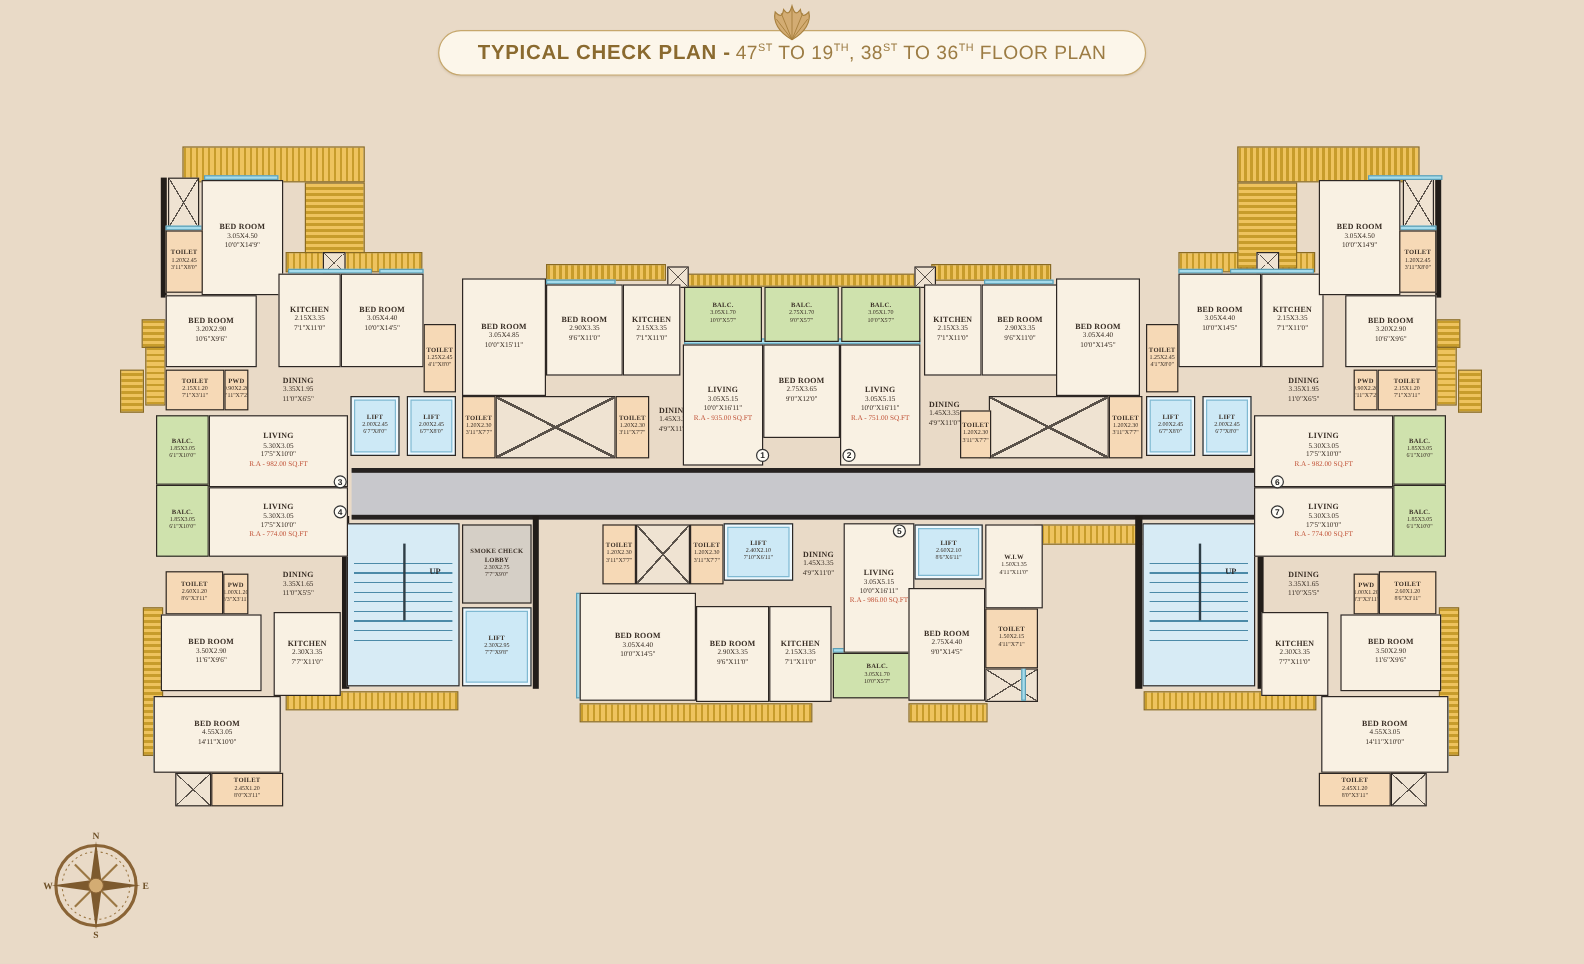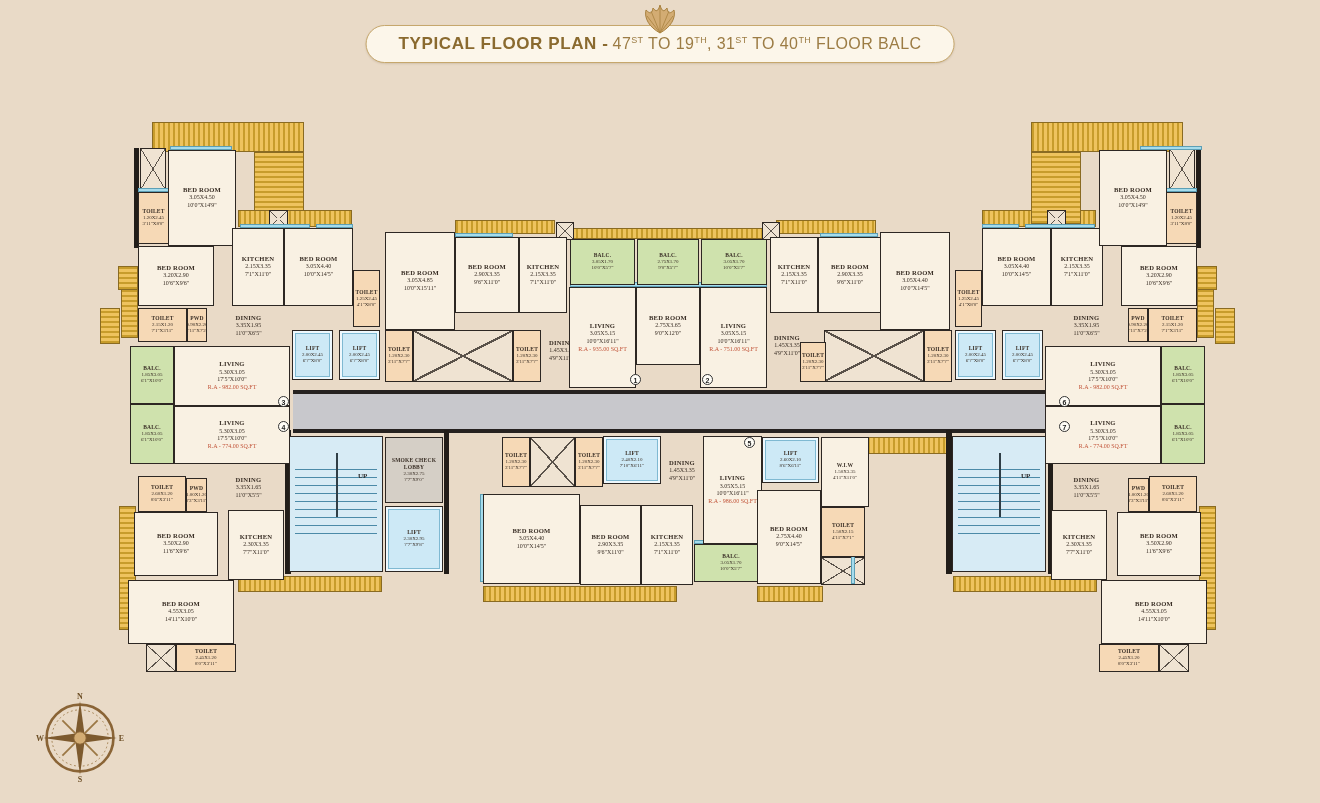--- a/index.html
+++ b/index.html
@@ -54,22 +54,22 @@
 <body>
 
 <div id="stage">
 
   <svg id="shell" width="40" height="32" viewBox="0 0 40 32">
     <path d="M20 31 C9 25 4 16 6 8 C10 12 12 12 13 6 C16 10 18 10 20 3 C22 10 24 10 27 6 C28 12 30 12 34 8 C36 16 31 25 20 31 Z" fill="#d3ac73" stroke="#a8813f" stroke-width="1"></path>
     <path d="M20 31 L20 5 M20 31 L11 9 M20 31 L29 9 M20 31 L7 14 M20 31 L33 14" stroke="#a8813f" stroke-width=".8" fill="none"></path>
   </svg>
 
   <div id="banner">
-    <span class="tb">TYPICAL FLOOR PLAN -</span>
-    <span id="title-rest"> <span>47</span><sup>ST</sup><span> TO 19</span><sup>TH</sup><span>, 31</span><sup>ST</sup><span> TO 40</span><sup>TH</sup><span> FLOOR BALC</span></span>
+    <span class="tb">TYPICAL CHECK PLAN -</span>
+    <span id="title-rest"> <span>47</span><sup>ST</sup><span> TO 19</span><sup>TH</sup><span>, 38</span><sup>ST</sup><span> TO 36</span><sup>TH</sup><span> FLOOR PLAN</span></span>
   </div>
 
   <div id="plan">
       <div class="corr" style="left: 293px; top: 390px; width: 760px; height: 43px;"></div>
       <div class="deco-h" style="left: 152px; top: 122px; width: 152px; height: 30px;"></div>
       <div class="deco-h hv" style="left: 254px; top: 152px; width: 50px; height: 72px;"></div>
       <div class="deco-h" style="left: 238px; top: 210px; width: 114px; height: 17px;"></div>
       <div class="deco-h" style="left: 455px; top: 220px; width: 100px; height: 14px;"></div>
       <div class="deco-h" style="left: 570px; top: 228px; width: 197px; height: 11px;"></div>
       <div class="deco-h" style="left: 776px; top: 220px; width: 100px; height: 14px;"></div>

